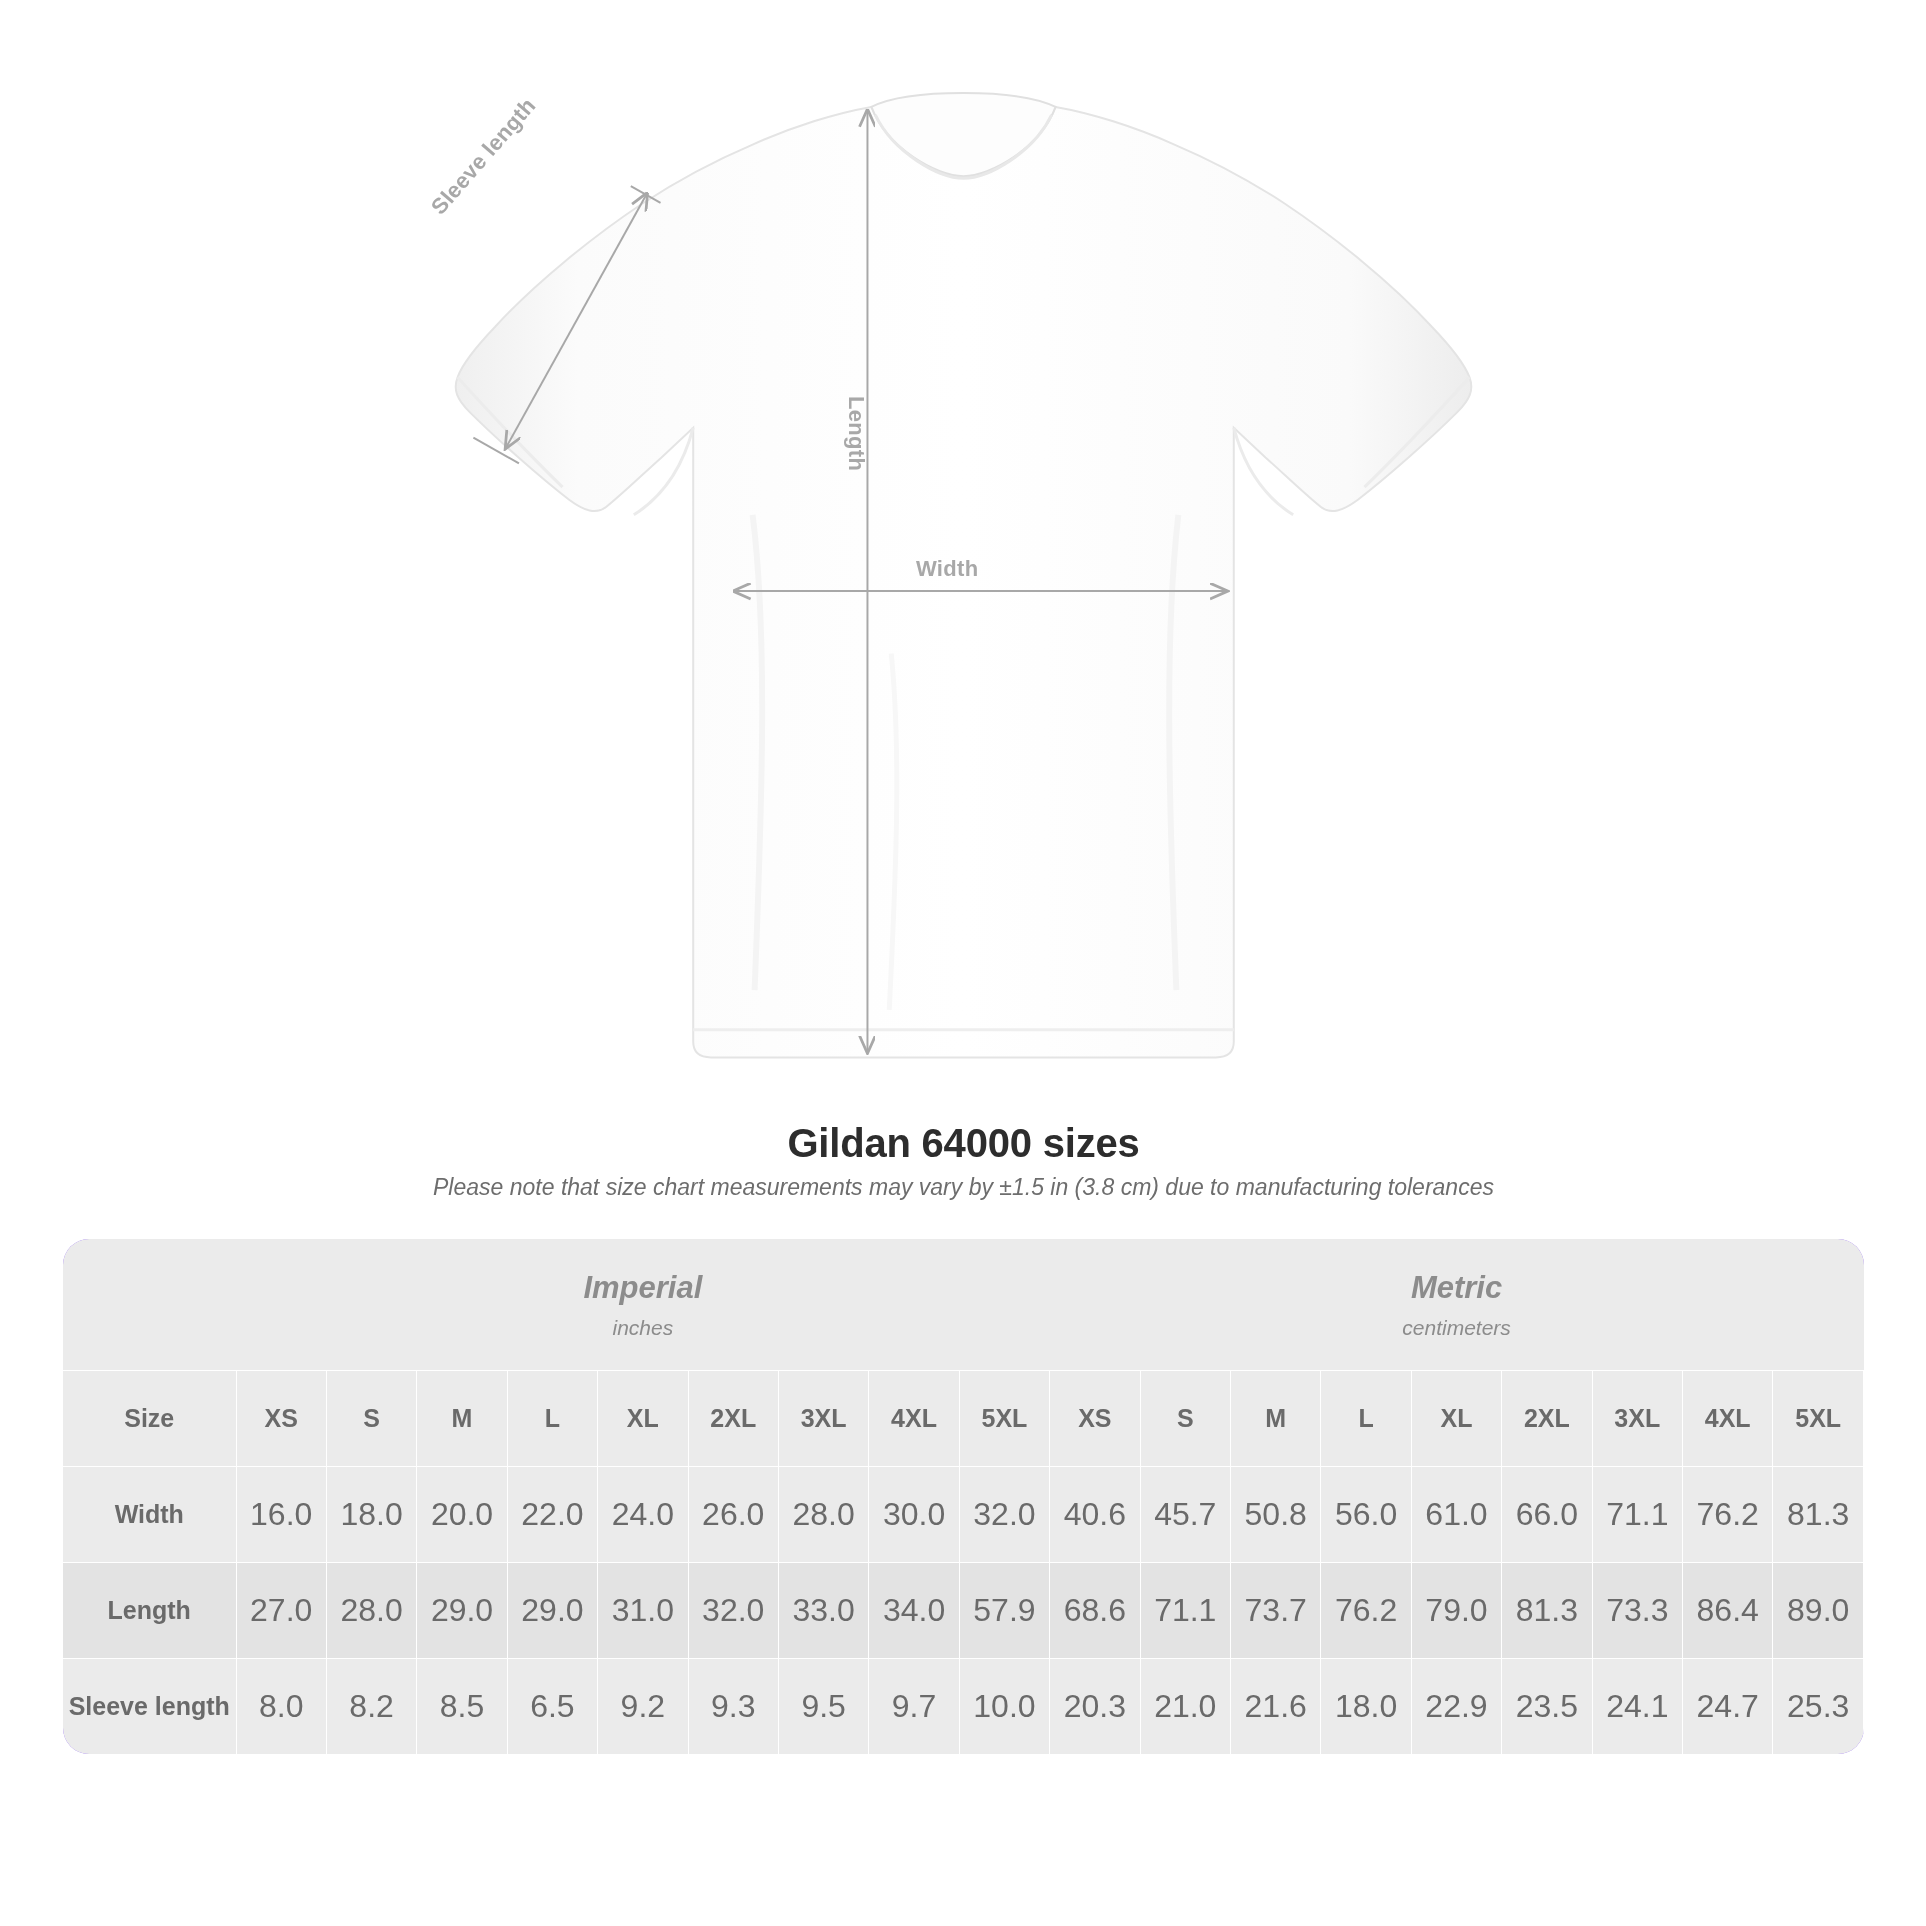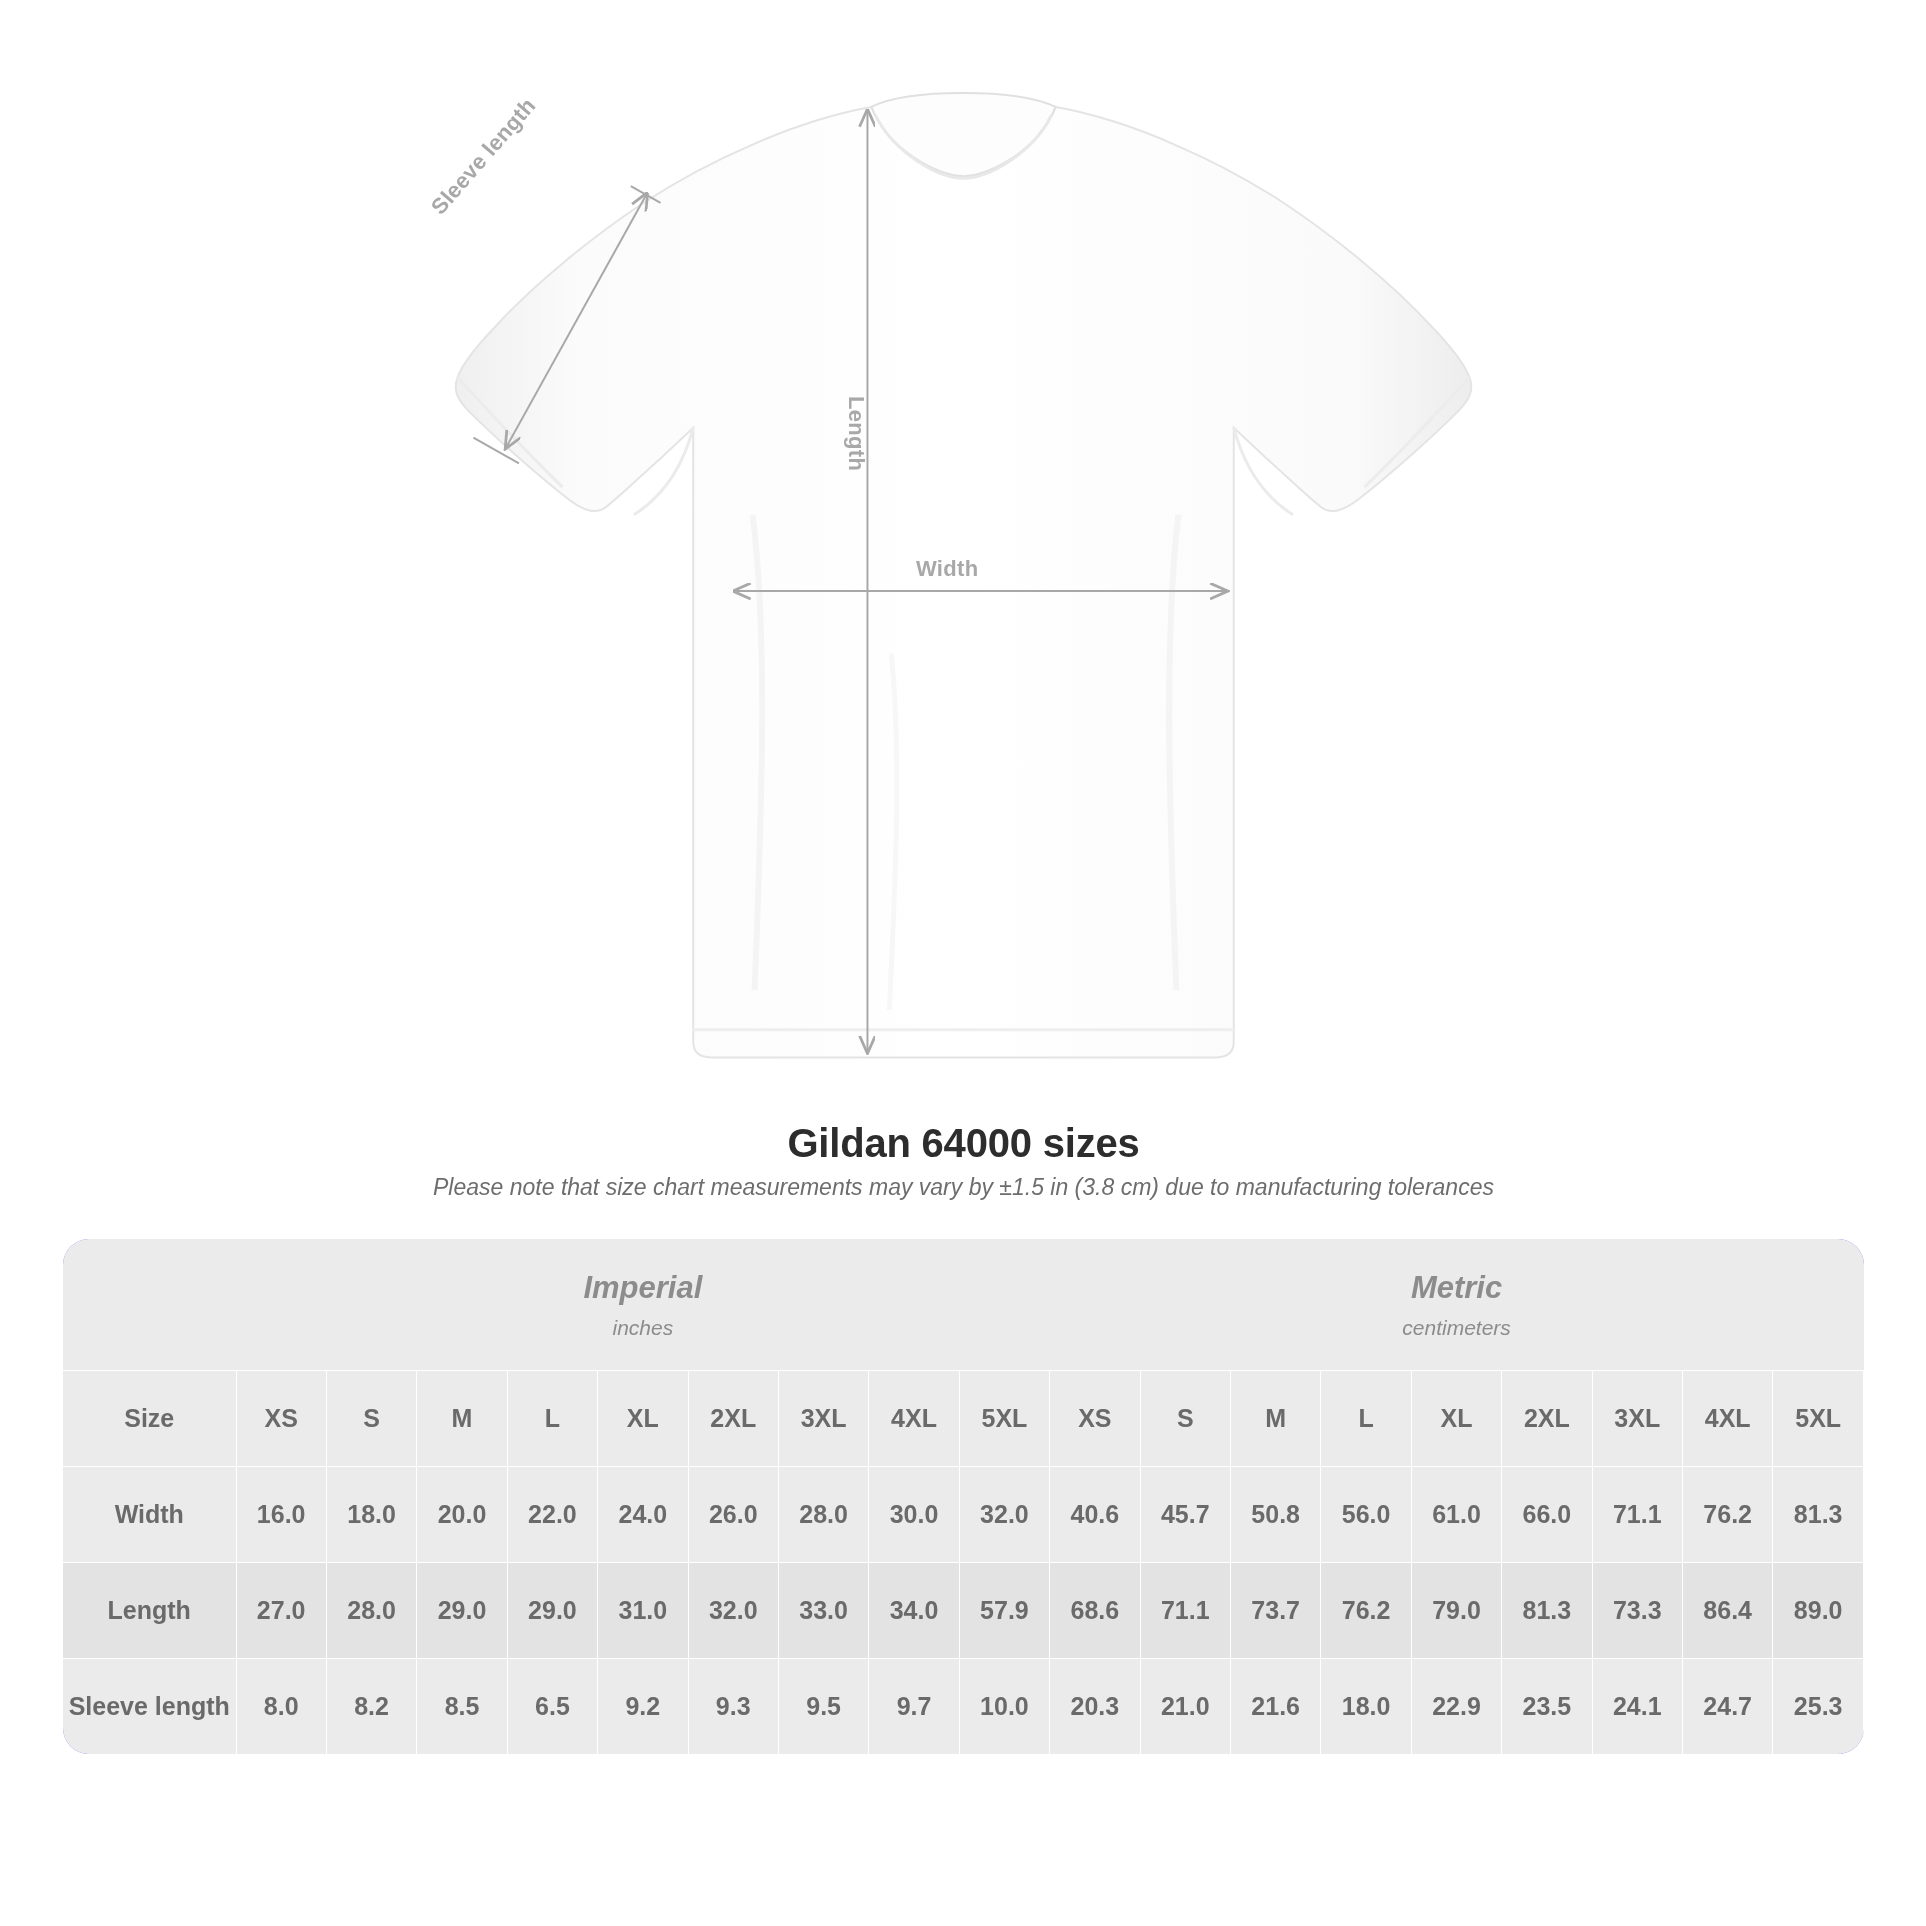--- a/index.html
+++ b/index.html
@@ -121,24 +121,23 @@
   tr.size-row td.rowhead,
   tr.data-row td.rowhead {
     font-size: 25px;
     font-weight: bold;
     color: #6a6a6a;
     background: #ebebeb;
     border-left: none;
   }
   tr.data-row td {
     height: 95px;
-    font-size: 25px;
+    font-size: 32px;
     color: #6a6a6a;
     background: #ebebeb;
-    font-weight: bold;
   }
   tr.data-row.alt td {
     background: #e3e3e3;
   }
   tr.data-row.alt td.rowhead {
     background: #e3e3e3;
   }
   tr.size-row td.sizehead {
     font-weight: bold;
     color: #6a6a6a;

